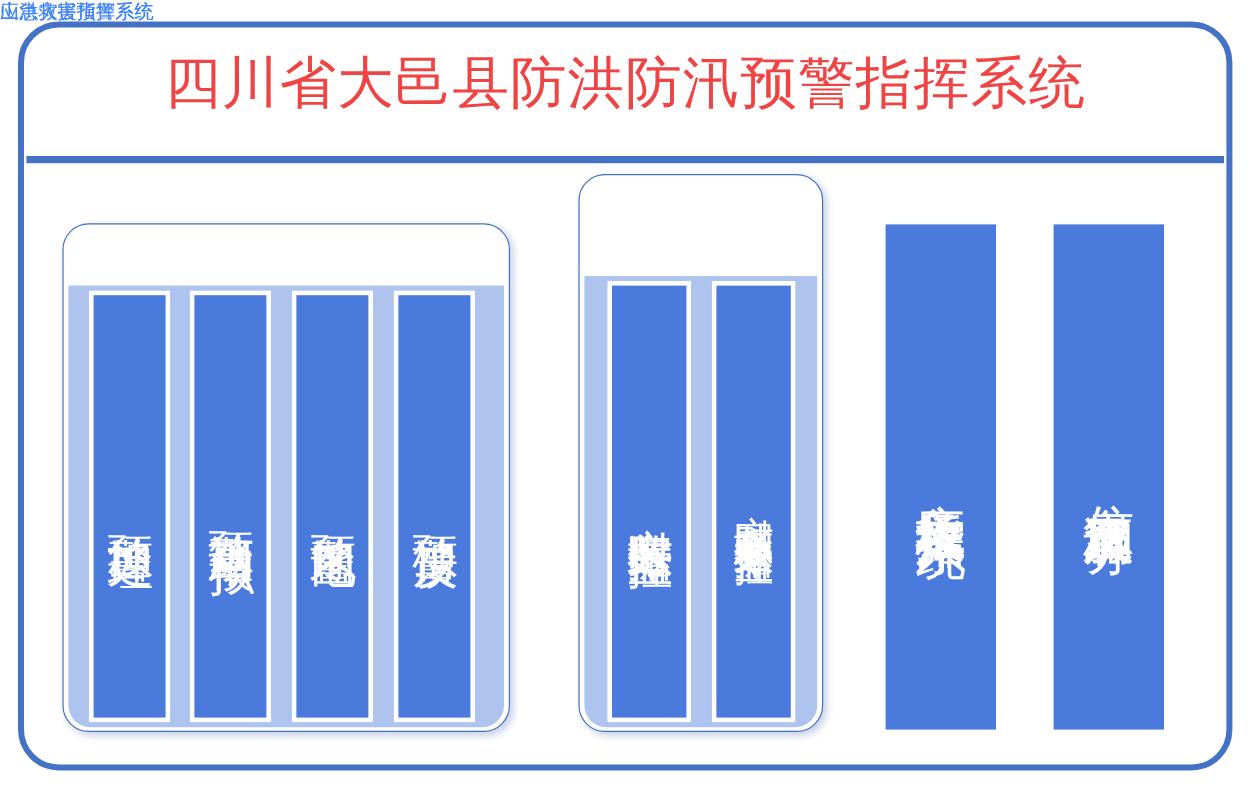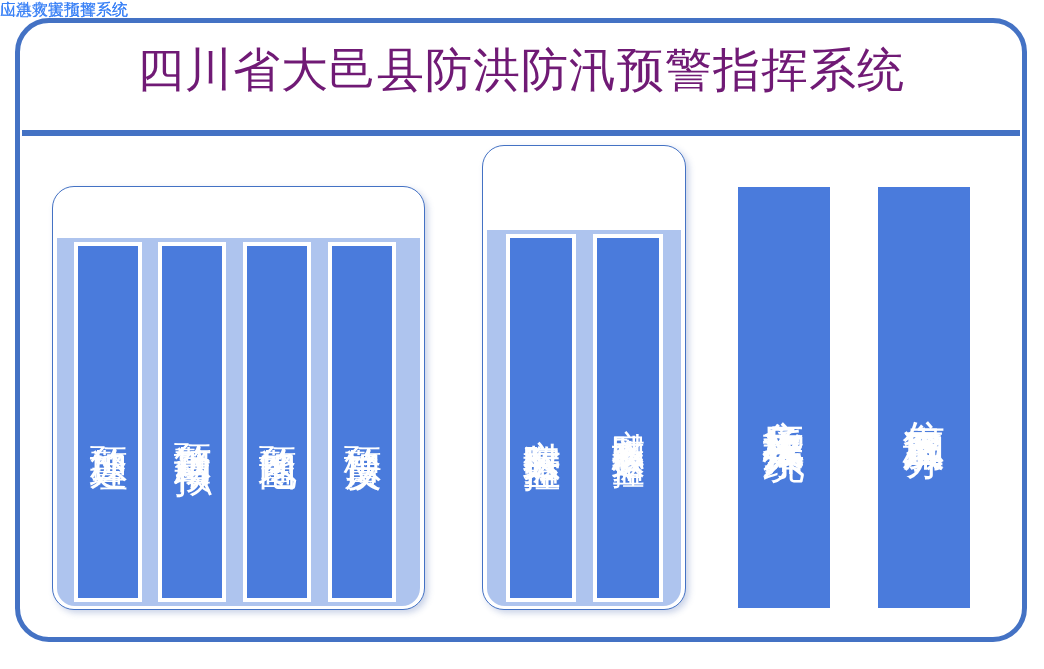--- a/index.html
+++ b/index.html
@@ -46,21 +46,21 @@
   .app-title {
     position: absolute;
     left: 15px;
     top: 38px;
     width: 1012px;
     text-align: center;
     font-family: "DejaVu Sans", "Liberation Sans", sans-serif;
     font-size: 47px;
     line-height: 64px;
     letter-spacing: 1px;
-    color: #701a75;
+    color: #ef4444;
     white-space: nowrap;
   }
 
   
   .group-panel {
     position: absolute;
     background: #ffffff;
     border: 1.6px solid #4472C4;
     border-radius: 22px;
     box-sizing: border-box;

